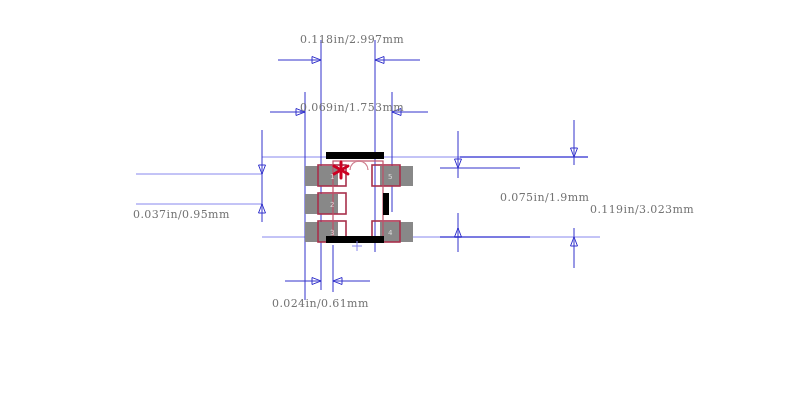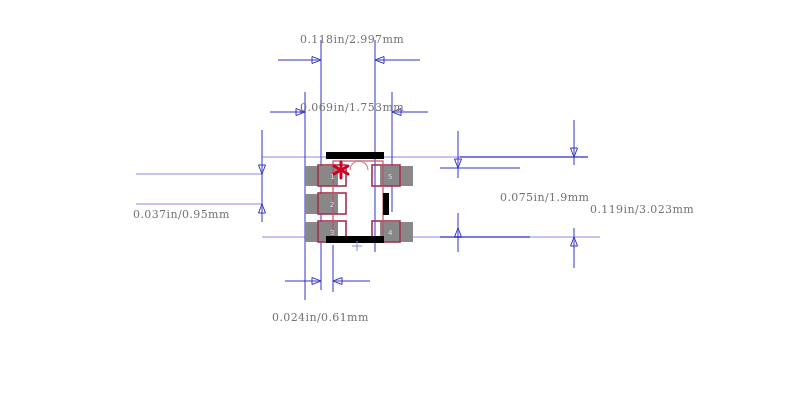--- a/index.html
+++ b/index.html
@@ -146,13 +146,13 @@
 <div class="dim-label" style="left:300px; top:34px;">0.118in/2.997mm</div>
 
 <div class="dim-label" style="left:300px; top:102px;">0.069in/1.753mm</div>
 
 <div class="dim-label" style="left:133px; top:174px;margin-top:35px;">0.037in/0.95mm</div>
 
 <div class="dim-label" style="left:500px; top:192px;">0.075in/1.9mm</div>
 
 <div class="dim-label" style="left:590px; top:204px;">0.119in/3.023mm</div>
 
-<div class="dim-label" style="left:272px; top:312px;">0.024in/0.61mm</div>
+<div class="dim-label" style="left:272px; top:298px;">0.024in/0.61mm</div>
 
 </body></html>

